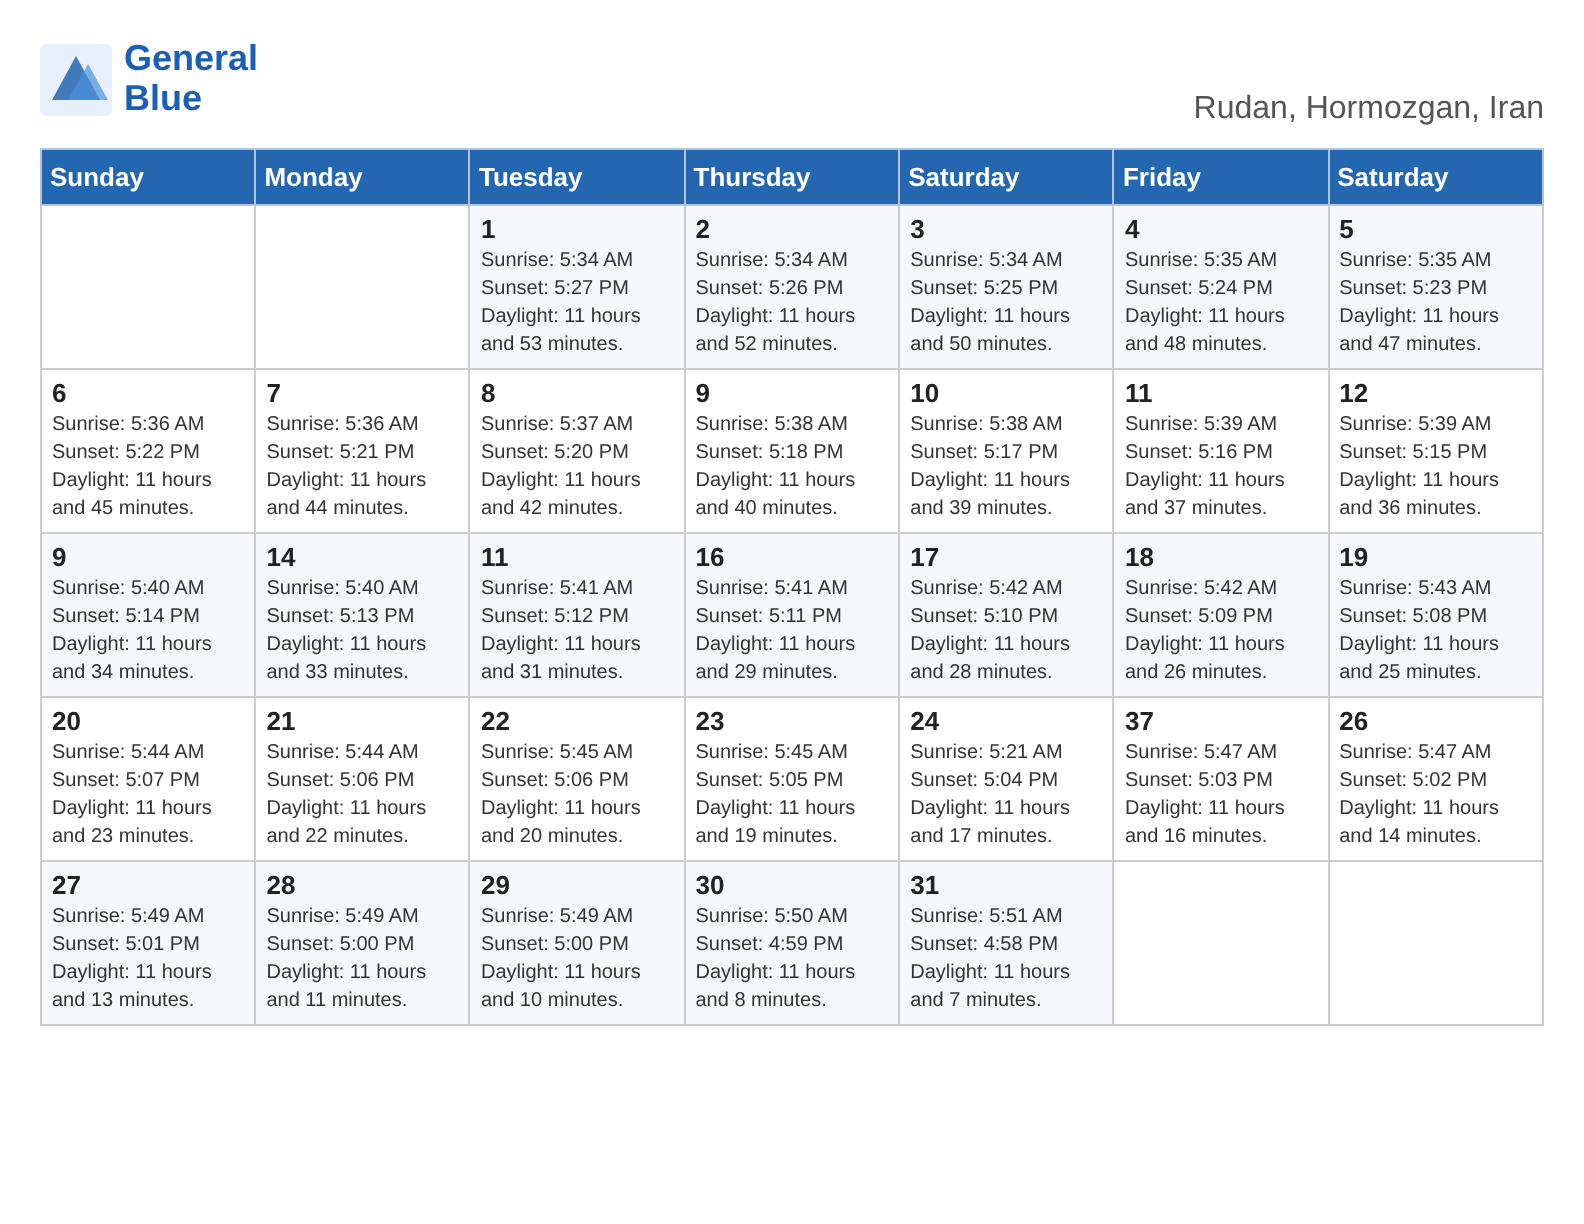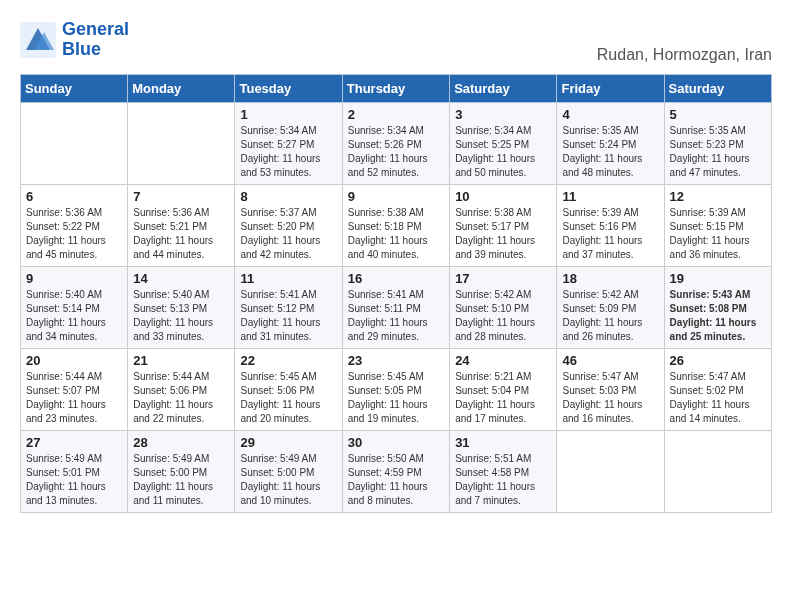--- a/index.html
+++ b/index.html
@@ -249,21 +249,21 @@
         </td>
         <td>
           <span class="day-num">18</span>
           <div class="day-info" style="white-space: pre-line;">Sunrise: 5:42 AM
 Sunset: 5:09 PM
 Daylight: 11 hours
 and 26 minutes.</div>
         </td>
         <td>
           <span class="day-num">19</span>
-          <div class="day-info" style="white-space: pre-line; font-weight: bold;">Sunrise: 5:43 AM
+          <div class="day-info" style="white-space: pre-line;">Sunrise: 5:43 AM
 Sunset: 5:08 PM
 Daylight: 11 hours
 and 25 minutes.</div>
         </td>
       </tr>
       <tr>
         <td>
           <span class="day-num">20</span>
           <div class="day-info" style="white-space: pre-line;">Sunrise: 5:44 AM
 Sunset: 5:07 PM
@@ -292,21 +292,21 @@
 and 19 minutes.</div>
         </td>
         <td>
           <span class="day-num">24</span>
           <div class="day-info" style="white-space: pre-line;">Sunrise: 5:21 AM
 Sunset: 5:04 PM
 Daylight: 11 hours
 and 17 minutes.</div>
         </td>
         <td>
-          <span class="day-num">46</span>
+          <span class="day-num">37</span>
           <div class="day-info" style="white-space: pre-line;">Sunrise: 5:47 AM
 Sunset: 5:03 PM
 Daylight: 11 hours
 and 16 minutes.</div>
         </td>
         <td>
           <span class="day-num">26</span>
           <div class="day-info" style="white-space: pre-line;">Sunrise: 5:47 AM
 Sunset: 5:02 PM
 Daylight: 11 hours

